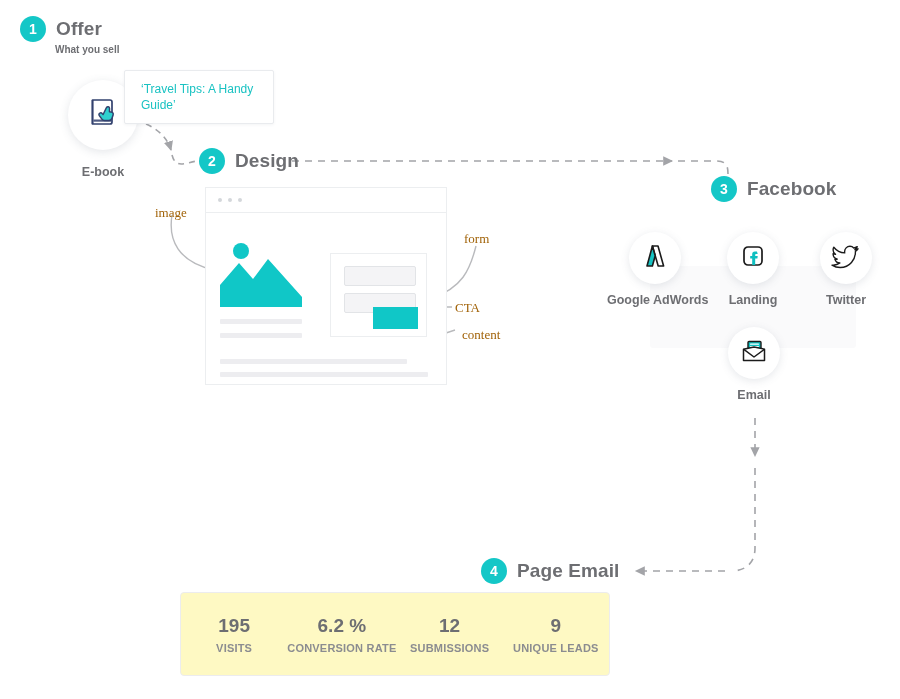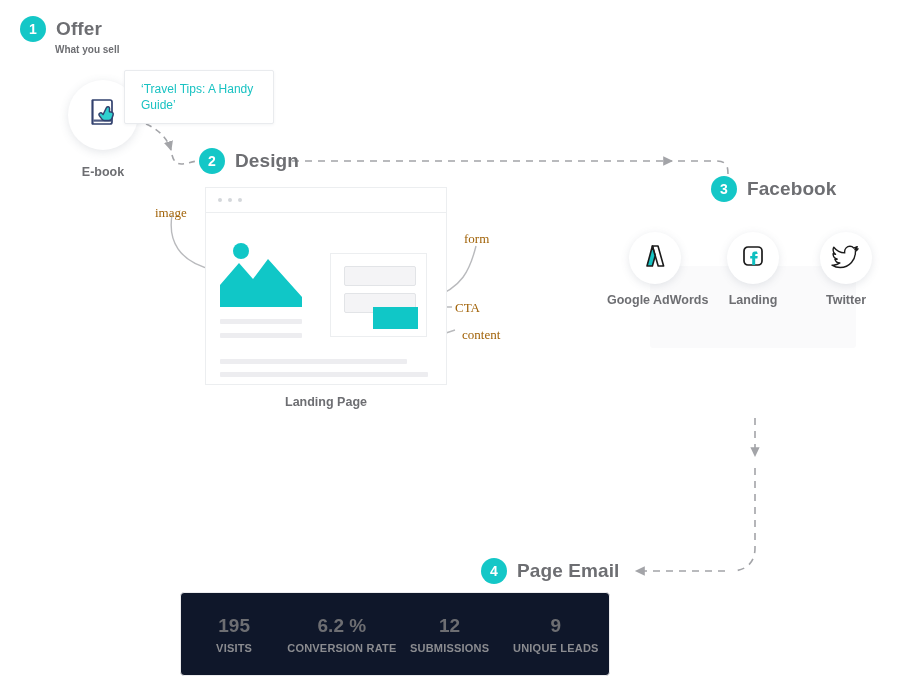--- a/index.html
+++ b/index.html
@@ -75,21 +75,21 @@
   .chan-circle{
     width:52px;height:52px;border-radius:50%;background:#ffffff;margin:0 auto;
     box-shadow:0 2px 9px rgba(90,100,120,.15);
     display:flex;align-items:center;justify-content:center;
   }
   .chan-label{margin-top:9px;font-size:12.5px;color:#6d6e72;font-weight:bold;white-space:nowrap;}
 
   
   .report-panel{
     position:absolute;left:180px;top:592px;width:430px;height:84px;
-    background:#0f172a;border:1px solid #ececee;border-radius:4px;box-sizing:border-box;
+    background:#fef9c3;border:1px solid #ececee;border-radius:4px;box-sizing:border-box;
     display:flex;align-items:center;
   }
   .stat{flex:1;text-align:center;}
   .stat-val{font-size:19px;font-weight:bold;color:#6d6e72;line-height:1.25;}
   .stat-lab{font-size:11px;font-weight:bold;color:#8b8c90;letter-spacing:.2px;margin-top:4px;white-space:nowrap;}
 </style>
 </head>
 <body>
 
 <div class="stage">
@@ -171,21 +171,20 @@
       <div class="formbox">
         <div class="field" style="left:13px;top:12px;width:72px;"></div>
         <div class="field" style="left:13px;top:39px;width:72px;"></div>
         <div class="cta"></div>
       </div>
 
       <div class="bar-line" style="left:14px;top:146px;width:187px;"></div>
       <div class="bar-line" style="left:14px;top:159px;width:208px;"></div>
     </div>
   </div>
-  <div class="lp-caption">Landing Page</div>
 
   <div class="anno" style="left:155px;top:205px;">image</div>
   <div class="anno" style="left:464px;top:231px;">form</div>
   <div class="anno" style="left:455px;top:300px;">CTA</div>
   <div class="anno" style="left:462px;top:327px;">content</div>
 
   <div class="step" style="left:711px;top:176px;">
     <div class="badge">3</div>
     <div class="step-title">Facebook</div>
   </div>
@@ -226,20 +225,33 @@
                    c-0.9,0 -1.7,-0.3 -2.4,-0.7 l0,0.1 c0,2.6 1.8,4.8 4.2,5.3 c-0.4,0.1 -0.9,0.2 -1.4,0.2
                    c-0.3,0 -0.7,0 -1,-0.1 c0.7,2.1 2.6,3.7 5,3.7 c-1.8,1.4 -4.1,2.3 -6.6,2.3
                    c-0.4,0 -0.8,0 -1.3,-0.1 c2.4,1.5 5.2,2.4 8.2,2.4 c9.8,0 15.2,-8.2 15.2,-15.3
                    l0,-0.7 c1,-0.7 1.9,-1.6 2.6,-2.7 Z" fill="#ffffff" stroke="#1b1b1b" stroke-width="1.4" stroke-linejoin="round"></path>
         </svg>
       </span>
     </div>
     <div class="chan-label">Twitter</div>
   </div>
 
+  <div class="chan" style="left:706px;top:327px;">
+    <div class="chan-circle">
+      <span>
+        <svg width="30" height="30" viewBox="0 0 30 30">
+          <rect x="9" y="5.5" width="13" height="10" rx="1" fill="#0fc3c3" stroke="#1b1b1b" stroke-width="1.4"></rect>
+          <path d="M11.6,8.2 L19.4,8.2 M11.6,10.5 L19.4,10.5 M11.6,12.8 L16.6,12.8" stroke="#ffffff" stroke-width="1.2" stroke-linecap="round"></path>
+          <path d="M4.5,13.2 L15,11 L25.5,13.2 L25.5,24.5 L4.5,24.5 Z" fill="#ffffff" stroke="#1b1b1b" stroke-width="1.5" stroke-linejoin="round"></path>
+          <path d="M4.5,13.2 L15,21 L25.5,13.2" fill="none" stroke="#1b1b1b" stroke-width="1.5" stroke-linejoin="round"></path>
+        </svg>
+      </span>
+    </div>
+    <div class="chan-label">Email</div>
+  </div>
 
   <div class="step" style="left:481px;top:558px;">
     <div class="badge">4</div>
     <div class="step-title">Page Email</div>
   </div>
 
   <div class="report-panel">
     <div class="stat">
       <div class="stat-val">195</div>
       <div class="stat-lab">VISITS</div>

